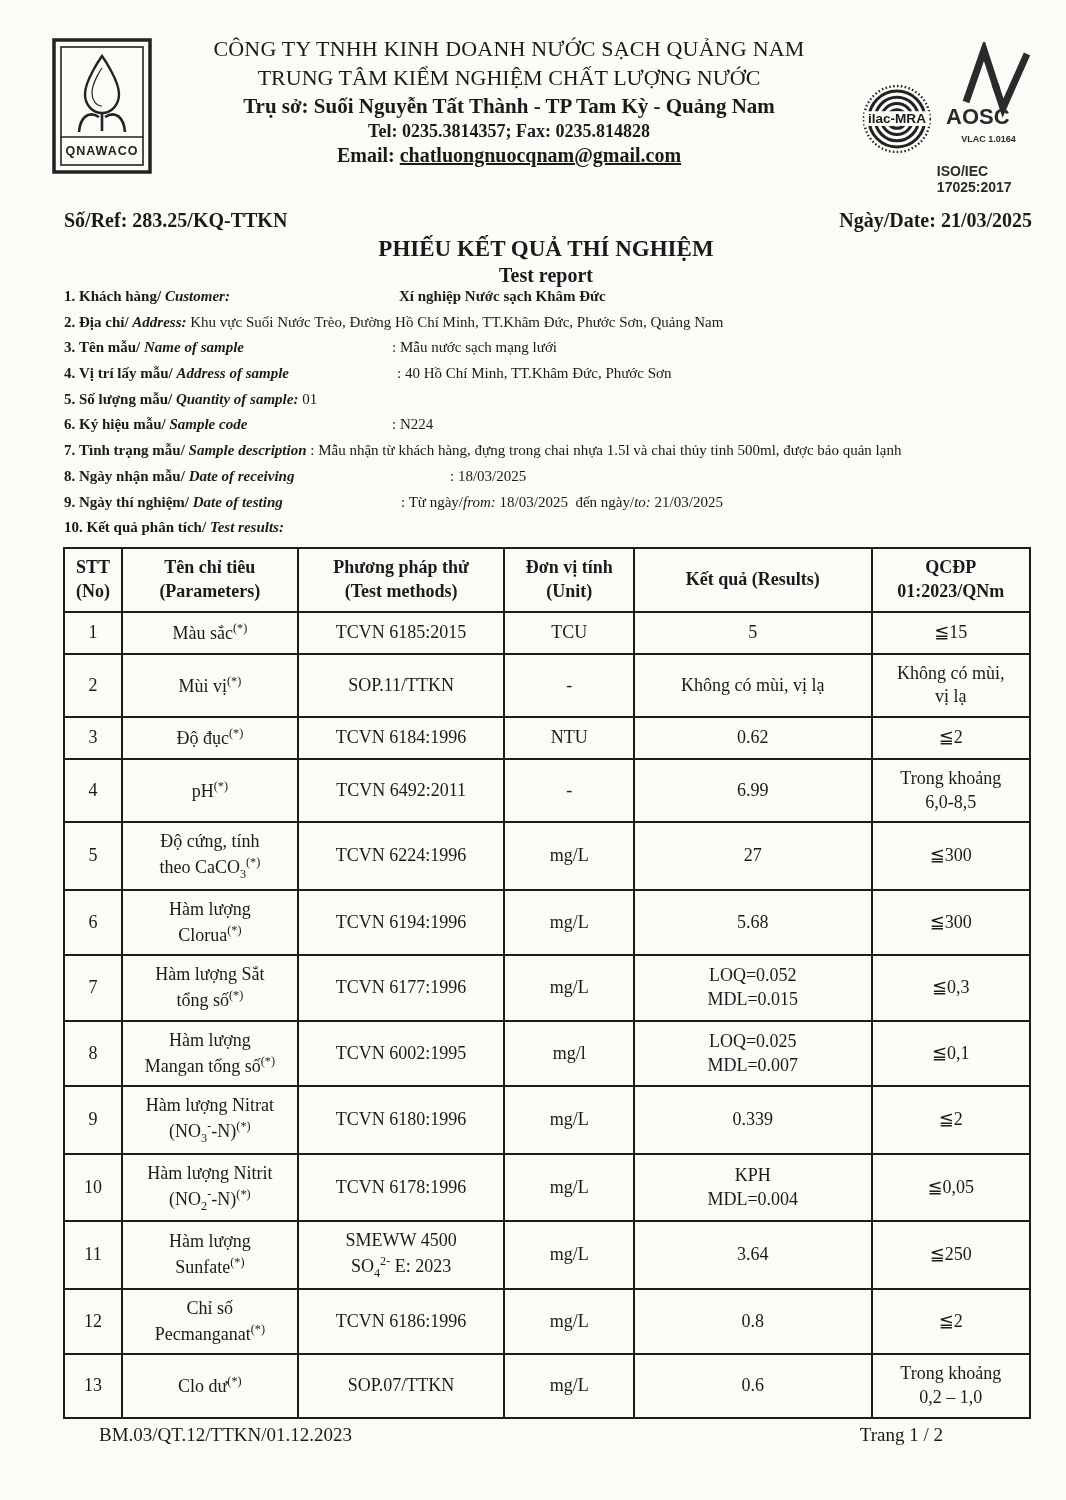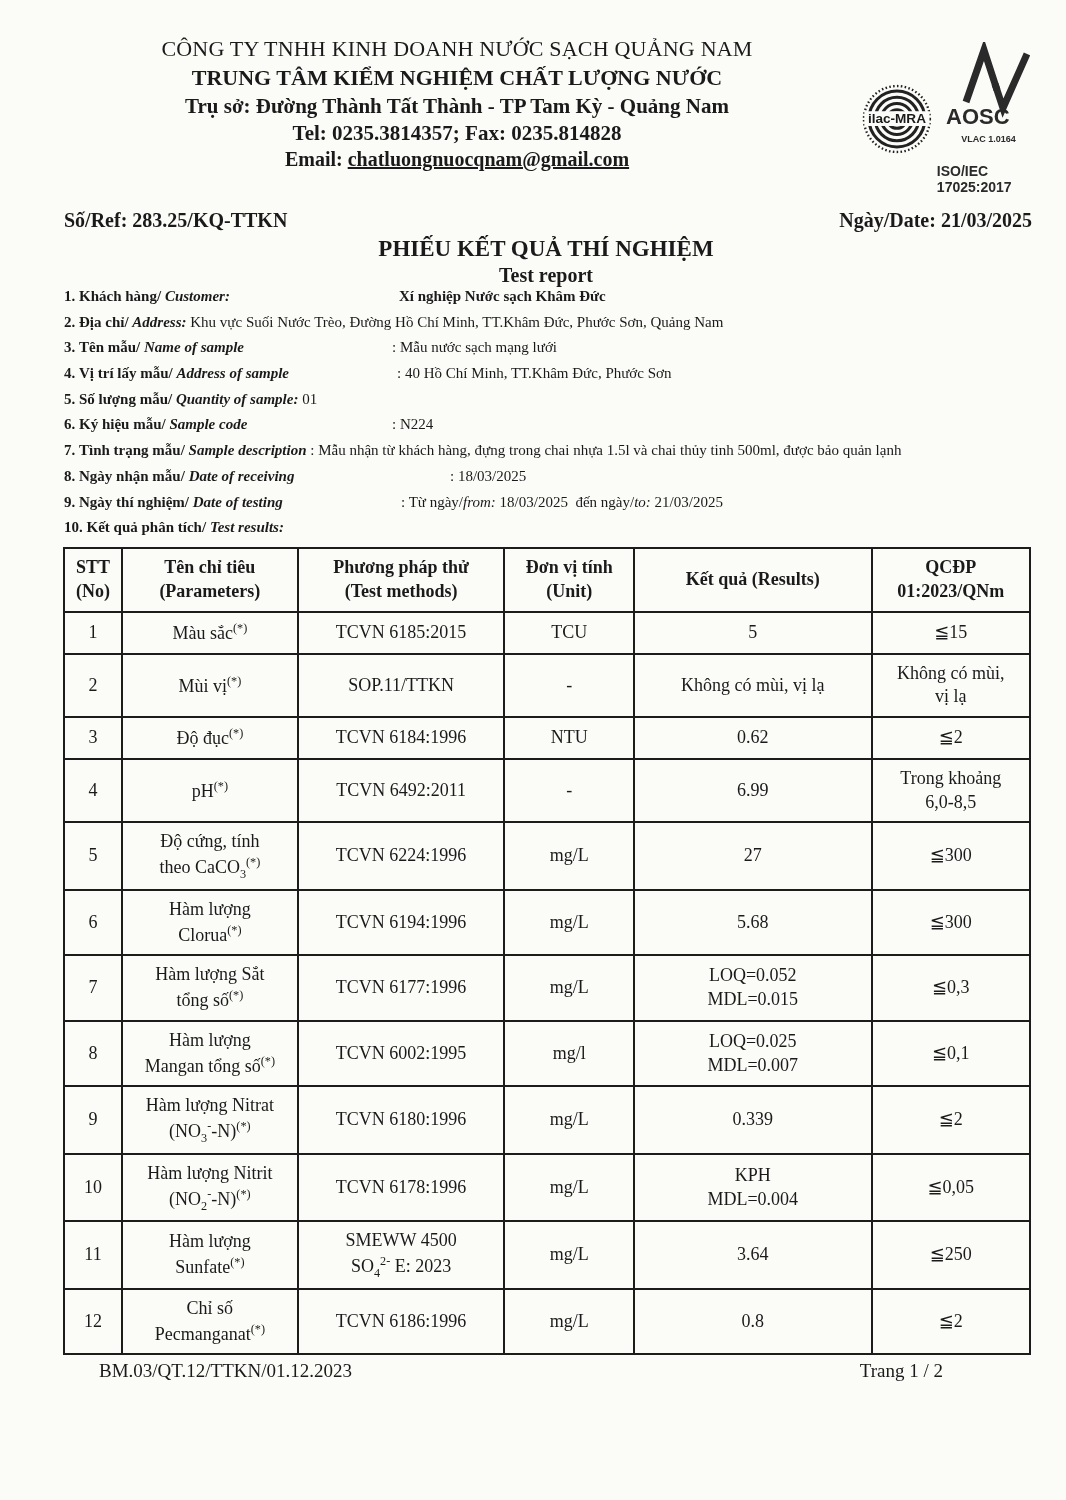--- a/index.html
+++ b/index.html
@@ -7,23 +7,23 @@
     width:1066px;height:1500px;box-sizing:border-box;position:relative;
     background:#fbfbf8;color:#1a1a1a;
     font-family:"Liberation Serif","DejaVu Serif",serif;
     padding:30px 26px 10px 52px;overflow:hidden;
   }
   
   .letterhead{display:flex;align-items:flex-start;}
   .logo-left{width:104px;flex:0 0 104px;padding-top:8px;}
   .head-center{flex:1;text-align:center;padding-top:6px;}
   .head-company{font-size:22px;letter-spacing:.2px;white-space:nowrap;}
-  .head-centername{font-size:22px;font-weight:bold;margin-top:3px;white-space:nowrap;}
+  .head-centername{font-size:22px;font-weight:normal;margin-top:3px;white-space:nowrap;}
   .head-addr{font-size:21px;font-weight:bold;margin-top:3px;white-space:nowrap;}
-  .head-telfax{font-size:21px;font-weight:bold;margin-top:2px;}
+  .head-telfax{font-size:18px;font-weight:bold;margin-top:2px;}
   .head-email{font-size:20px;font-weight:bold;margin-top:2px;}
   .head-email .addr{text-decoration:underline;}
   .logo-right{width:178px;flex:0 0 178px;display:flex;gap:5px;align-items:center;padding-top:12px;}
   .aosc-block{display:flex;flex-direction:column;align-items:center;}
   .aosc-sub{font-family:"Liberation Sans","DejaVu Sans",sans-serif;font-weight:bold;color:#2a2a2a;}
   .aosc-sub1{font-size:9px;margin-top:-4px;}
   .aosc-sub2{font-size:14px;margin-top:19px;}
   
   .ref-row{display:flex;justify-content:space-between;font-size:20px;margin:14px 8px 0 12px;font-weight:bold;}
   .title{text-align:center;font-size:23px;font-weight:bold;margin-top:4px;}
@@ -48,25 +48,36 @@
   
   .table-footer{display:flex;justify-content:space-between;font-size:19px;margin:5px 0 0 11px;width:968px;box-sizing:border-box;padding:0 88px 0 36px;}
   svg text{font-family:"Liberation Sans","DejaVu Sans",sans-serif;}
 </style>
 </head>
 <body>
 
 <div class="page">
 
   <div class="letterhead">
+    <div class="logo-left">
+      <svg width="100" height="136" viewBox="0 0 100 136">
+        <rect x="2" y="2" width="96" height="132" fill="none" stroke="#222" stroke-width="3.5"></rect>
+        <rect x="9" y="9" width="82" height="118" fill="none" stroke="#222" stroke-width="1.6"></rect>
+        <path d="M50 18 C50 18 33 42 33 56 C33 67 40.5 75 50 75 C59.5 75 67 67 67 56 C67 42 50 18 50 18 Z" fill="none" stroke="#222" stroke-width="2.4"></path>
+        <path d="M50 30 C50 30 40 44 40 55 C40 62 44 68 50 68" fill="none" stroke="#222" stroke-width="1.2"></path>
+        <path d="M27 94 C28 80 36 72 47 79 M73 94 C72 80 64 72 53 79 M50 75 L50 93" fill="none" stroke="#222" stroke-width="2.6"></path>
+        <line x1="9" y1="99" x2="91" y2="99" stroke="#222" stroke-width="1.6"></line>
+        <text x="50" y="117" text-anchor="middle" font-size="12.5" font-weight="bold" fill="#222" letter-spacing="1">QNAWACO</text>
+      </svg>
+    </div>
 
     <div class="head-center">
       <div class="head-company">CÔNG TY TNHH KINH DOANH NƯỚC SẠCH QUẢNG NAM</div>
       <div class="head-centername">TRUNG TÂM KIỂM NGHIỆM CHẤT LƯỢNG NƯỚC</div>
-      <div class="head-addr">Trụ sở: Đường Thành Tất Thành - TP Tam Kỳ -  Quảng Nam</div>
+      <div class="head-addr">Trụ sở: Suối Nguyễn Tất Thành - TP Tam Kỳ -  Quảng Nam</div>
       <div class="head-telfax">Tel: 0235.3814357; Fax: 0235.814828</div>
       <div class="head-email">
         <span class="lbl">Email:</span>
         <span class="addr">chatluongnuocqnam@gmail.com</span>
       </div>
     </div>
 
     <div class="logo-right">
       <svg width="88" height="88" viewBox="0 0 90 90">
         <circle cx="45" cy="45" r="42.5" fill="none" stroke="#222" stroke-width="3" stroke-dasharray="2 3"></circle>
@@ -252,20 +263,28 @@
 
     <tr>
       <td>12</td>
       <td>Chỉ số<br>Pecmanganat<sup>(*)</sup></td>
       <td>TCVN 6186:1996</td>
       <td>mg/L</td>
       <td>0.8</td>
       <td>≦2</td>
     </tr>
 
+    <tr>
+      <td>13</td>
+      <td>Clo dư<sup>(*)</sup></td>
+      <td>SOP.07/TTKN</td>
+      <td>mg/L</td>
+      <td>0.6</td>
+      <td>Trong khoảng<br>0,2 – 1,0</td>
+    </tr>
   </tbody>
   </table>
 
   <div class="table-footer">
     <span>BM.03/QT.12/TTKN/01.12.2023</span>
     <span>Trang 1 / 2</span>
   </div>
 
 </div>
 

